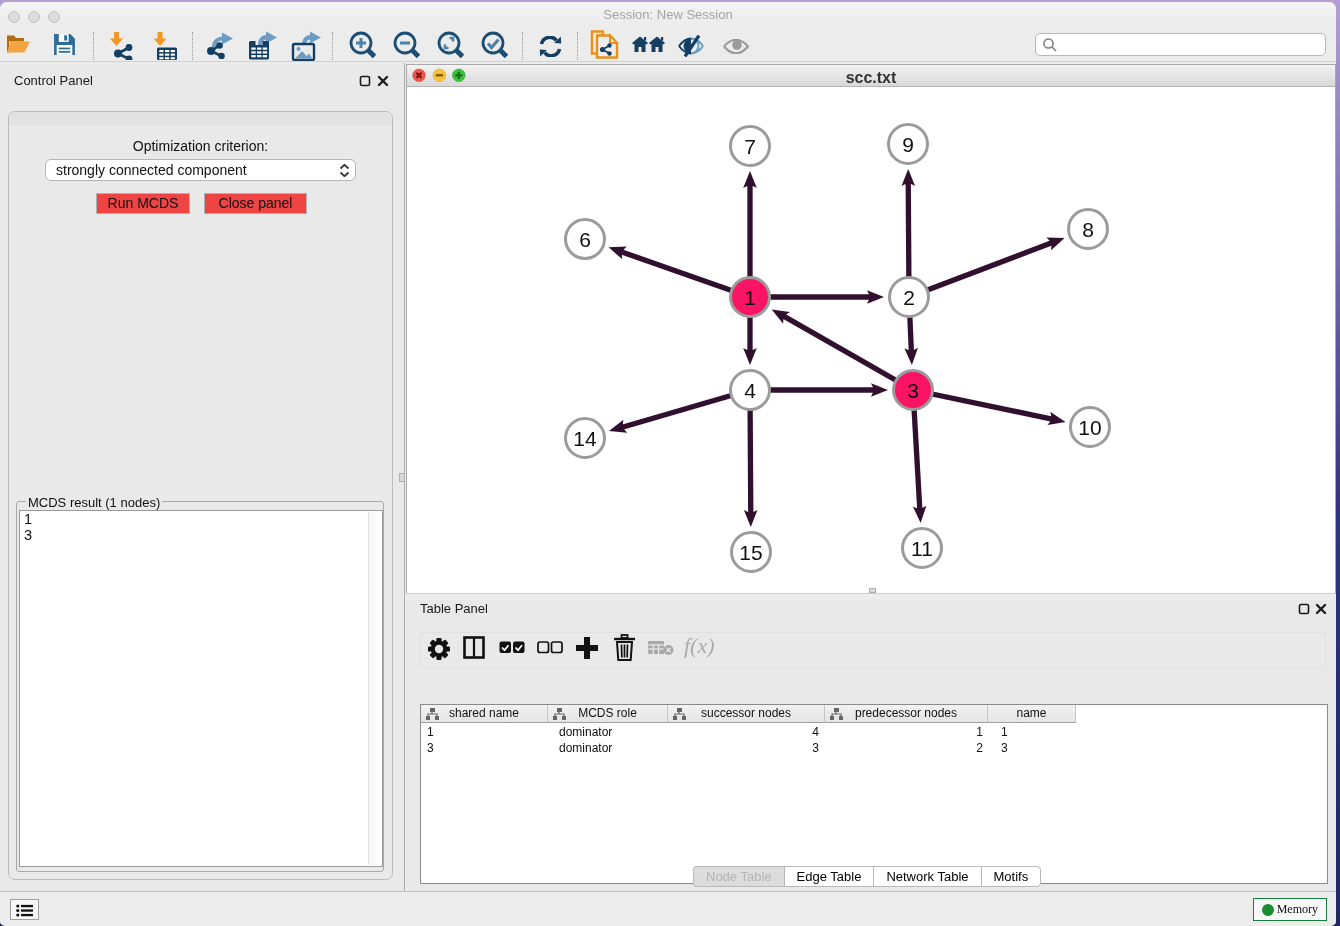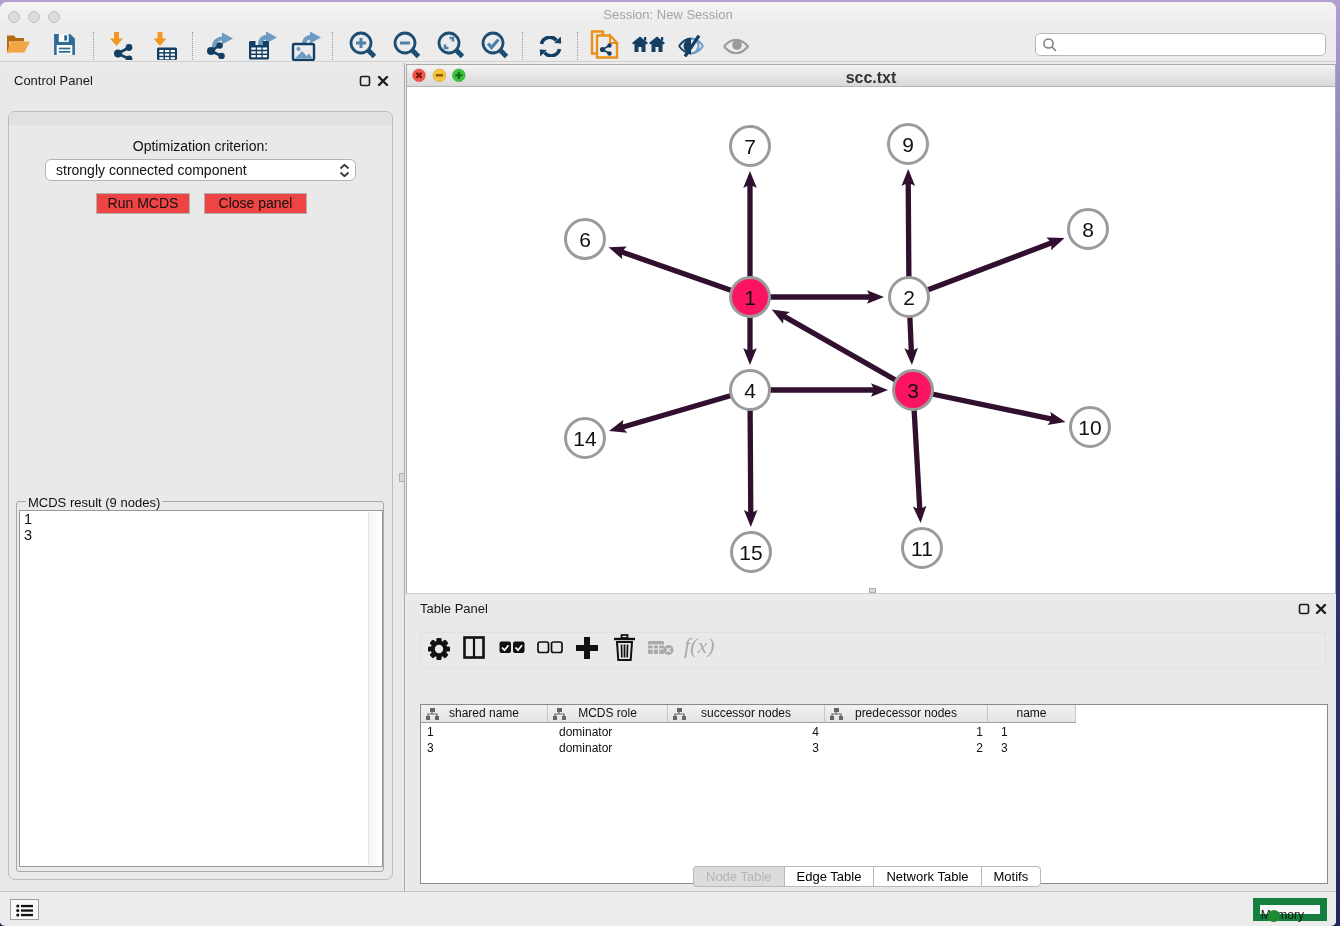--- a/index.html
+++ b/index.html
@@ -88,22 +88,22 @@
   border-right:none; font-size:13px; line-height:20px; color:#000; }
 .btab:first-child { border-radius:4px 0 0 4px; }
 .btab:last-child { border-radius:0 4px 4px 0; border-right:1px solid #b9b9b9; }
 .btab.sel { background:#dcdcdc; color:#b5b5b5; }
 
 #sb { position:absolute; left:0; top:889px; width:100%; height:33px;
   background:#ececec; border-top:1px solid #c4c4c4; }
 #sb-list { position:absolute; left:10px; top:7px; width:29px; height:21px;
   background:#f8f8f8; border:1px solid #a0a0a0; }
 #sb-mem { position:absolute; right:9px; top:6px; width:74px; height:23px;
-  background:#f8f8f8; border:7px solid #15803d; font-size:12px; color:#111;
-  line-height:21px; text-align:right; padding-right:16px; }
+  background:#f8f8f8; border:1px solid #15803d; font-size:12px; color:#111;
+  line-height:21px; text-align:right; padding-right:8px;font-family:Liberation Serif, serif; }
 #sb-mem .dot { position:absolute; left:8px; top:5px; width:12px; height:12px;
   border-radius:50%; background:#1d8c30; }
 .ti { position:absolute; }
 #tp-toolbar { left:14px; top:32px; width:906px; height:36px; border:1px solid #e0e0e0; background:none; }
 .hic { width:13px; height:12px; position:absolute; left:5px; top:3px; }
 .th { overflow:hidden; }
 </style>
 </head>
 <body>
 <div id="win">
@@ -280,21 +280,21 @@
       <div id="opt-label">Optimization criterion:</div>
       <div id="dd">strongly connected component
         <svg width="11" height="13" viewBox="0 0 11 13" style="position:absolute;right:5px;top:4px">
           <path d="M1.5 4.5 L5.5 0.8 L9.5 4.5" fill="none" stroke="#3a3a3a" stroke-width="1.9"></path>
           <path d="M1.5 8.5 L5.5 12.2 L9.5 8.5" fill="none" stroke="#3a3a3a" stroke-width="1.9"></path>
         </svg>
       </div>
       <div class="btn" style="left:87px; top:81px; width:94px;">Run MCDS</div>
       <div class="btn" style="left:195px; top:81px; width:103px;">Close panel</div>
       <div id="fs">
-        <div id="fs-label">MCDS result (9 nodes)</div>
+        <div id="fs-label">MCDS result (1 nodes)</div>
         <div id="fs-list">
           <div class="it">1</div>
             <div class="it">3</div>
           <div id="fs-sb"></div>
         </div>
       </div>
     </div>
   </div>
   <div id="vline"></div>
   <div id="vgrip"></div>

